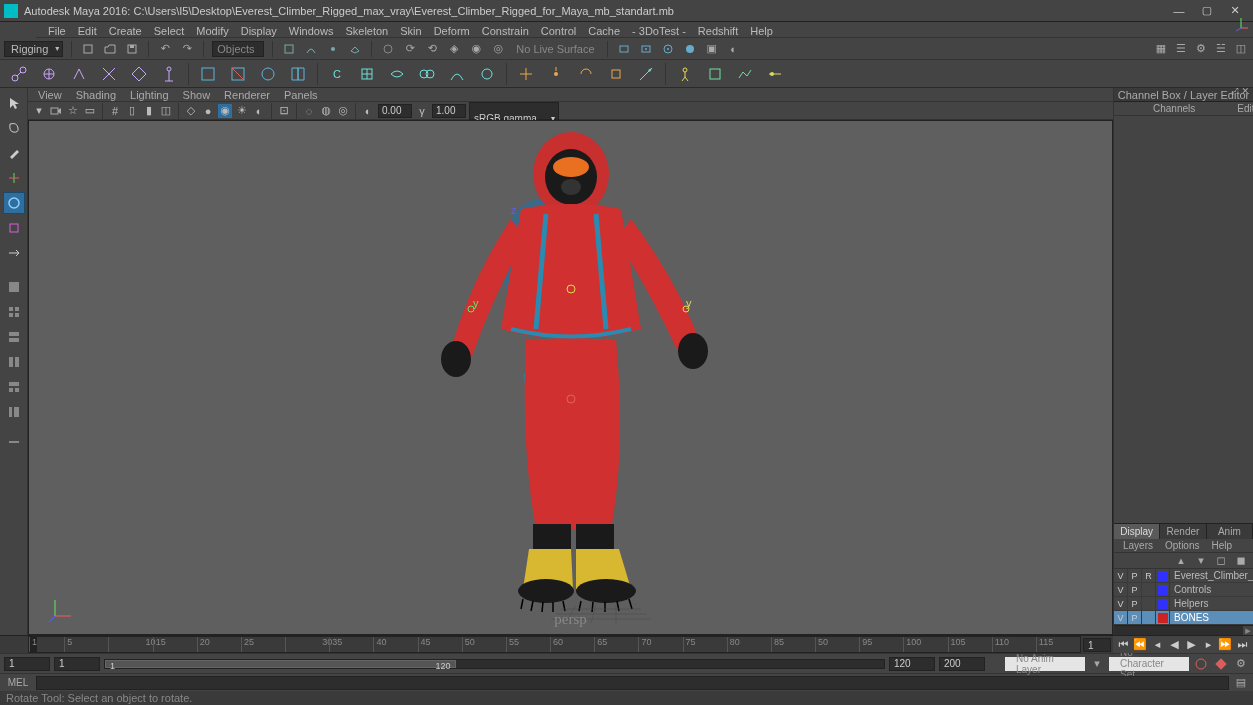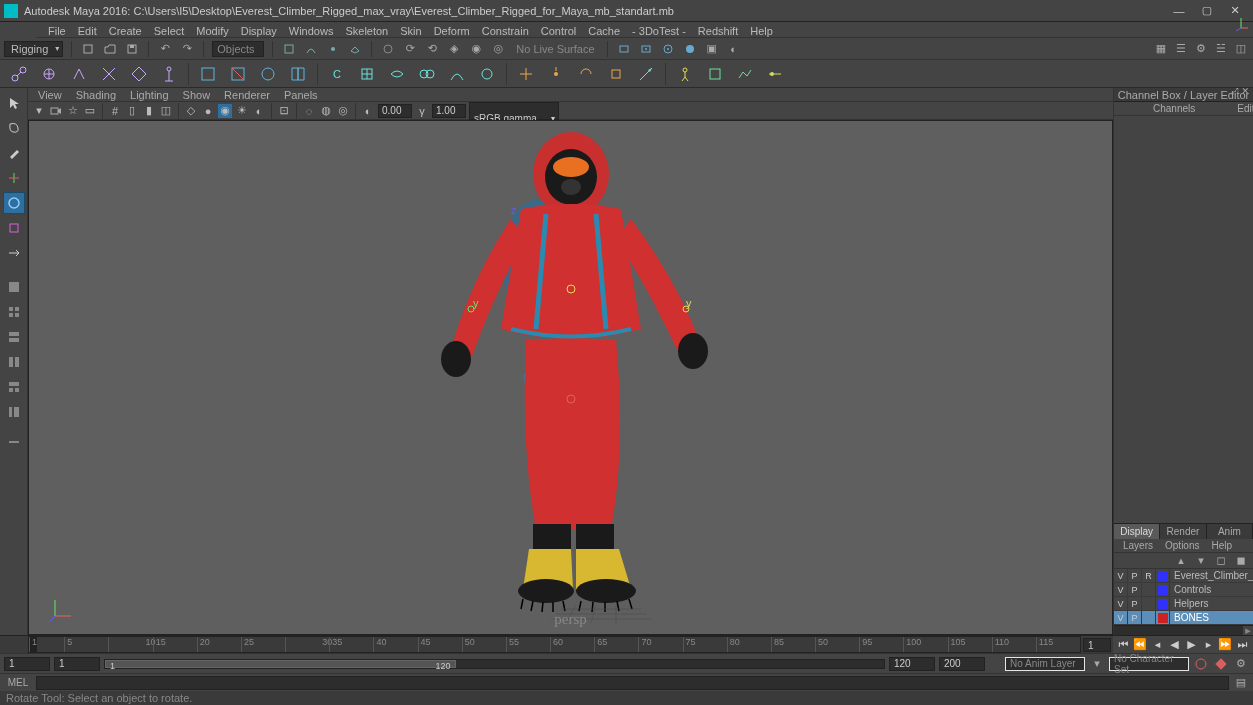--- a/index.html
+++ b/index.html
@@ -83,21 +83,21 @@
 .ruler-tick { position: absolute; top: 0; bottom: 0; border-left: 1px solid #555; color: #888; font-size: 9px; padding-left: 2px; }
 .playhead { position: absolute; top: 0; width: 8px; height: 100%; background: #222; left: 0; }
 .playback-btns { width: 140px; display: flex; align-items: center; justify-content: center; gap: 1px; background: #444444; }
 .pb-btn { width: 16px; height: 14px; display: flex; align-items: center; justify-content: center; cursor: pointer; color: #ccc; }
 
 
 .range-row { height: 20px; background: #444444; display: flex; align-items: center; padding: 0 4px; gap: 4px; border-top: 1px solid #333; }
 .range-input { background: #2d2d2d; border: 1px solid #222; color: #ccc; padding: 0 4px; height: 14px; width: 46px; display: flex; align-items: center; font-size: 10px; }
 .range-slider { flex: 1; height: 10px; background: #2d2d2d; position: relative; border: 1px solid #222; }
 .range-handle { position: absolute; top: 0; height: 100%; background: #555; border: 1px solid #666; }
-.anim-select { background: #2d2d2d; border: 1px solid #e5e5e5; color: #888; padding: 0 4px; height: 14px; width: 80px; display: flex; align-items: center; font-size: 10px; }
+.anim-select { background: #2d2d2d; border: 7px solid #e5e5e5; color: #888; padding: 0 4px; height: 14px; width: 80px; display: flex; align-items: center; font-size: 10px; }
 
 
 .cmdline { height: 18px; background: #444444; display: flex; align-items: center; padding: 0 4px; gap: 4px; border-top: 1px solid #333; }
 .cmd-label { width: 28px; text-align: center; color: #aaa; font-size: 10px; }
 .cmd-input { flex: 1; background: #2d2d2d; border: 1px solid #222; height: 14px; }
 
 
 .helpline { height: 14px; background: #3a3a3a; display: flex; align-items: center; padding: 0 6px; color: #888; font-size: 10px; }
 
 .shelfbar-right { margin-left: auto; display: flex; gap: 4px; }

